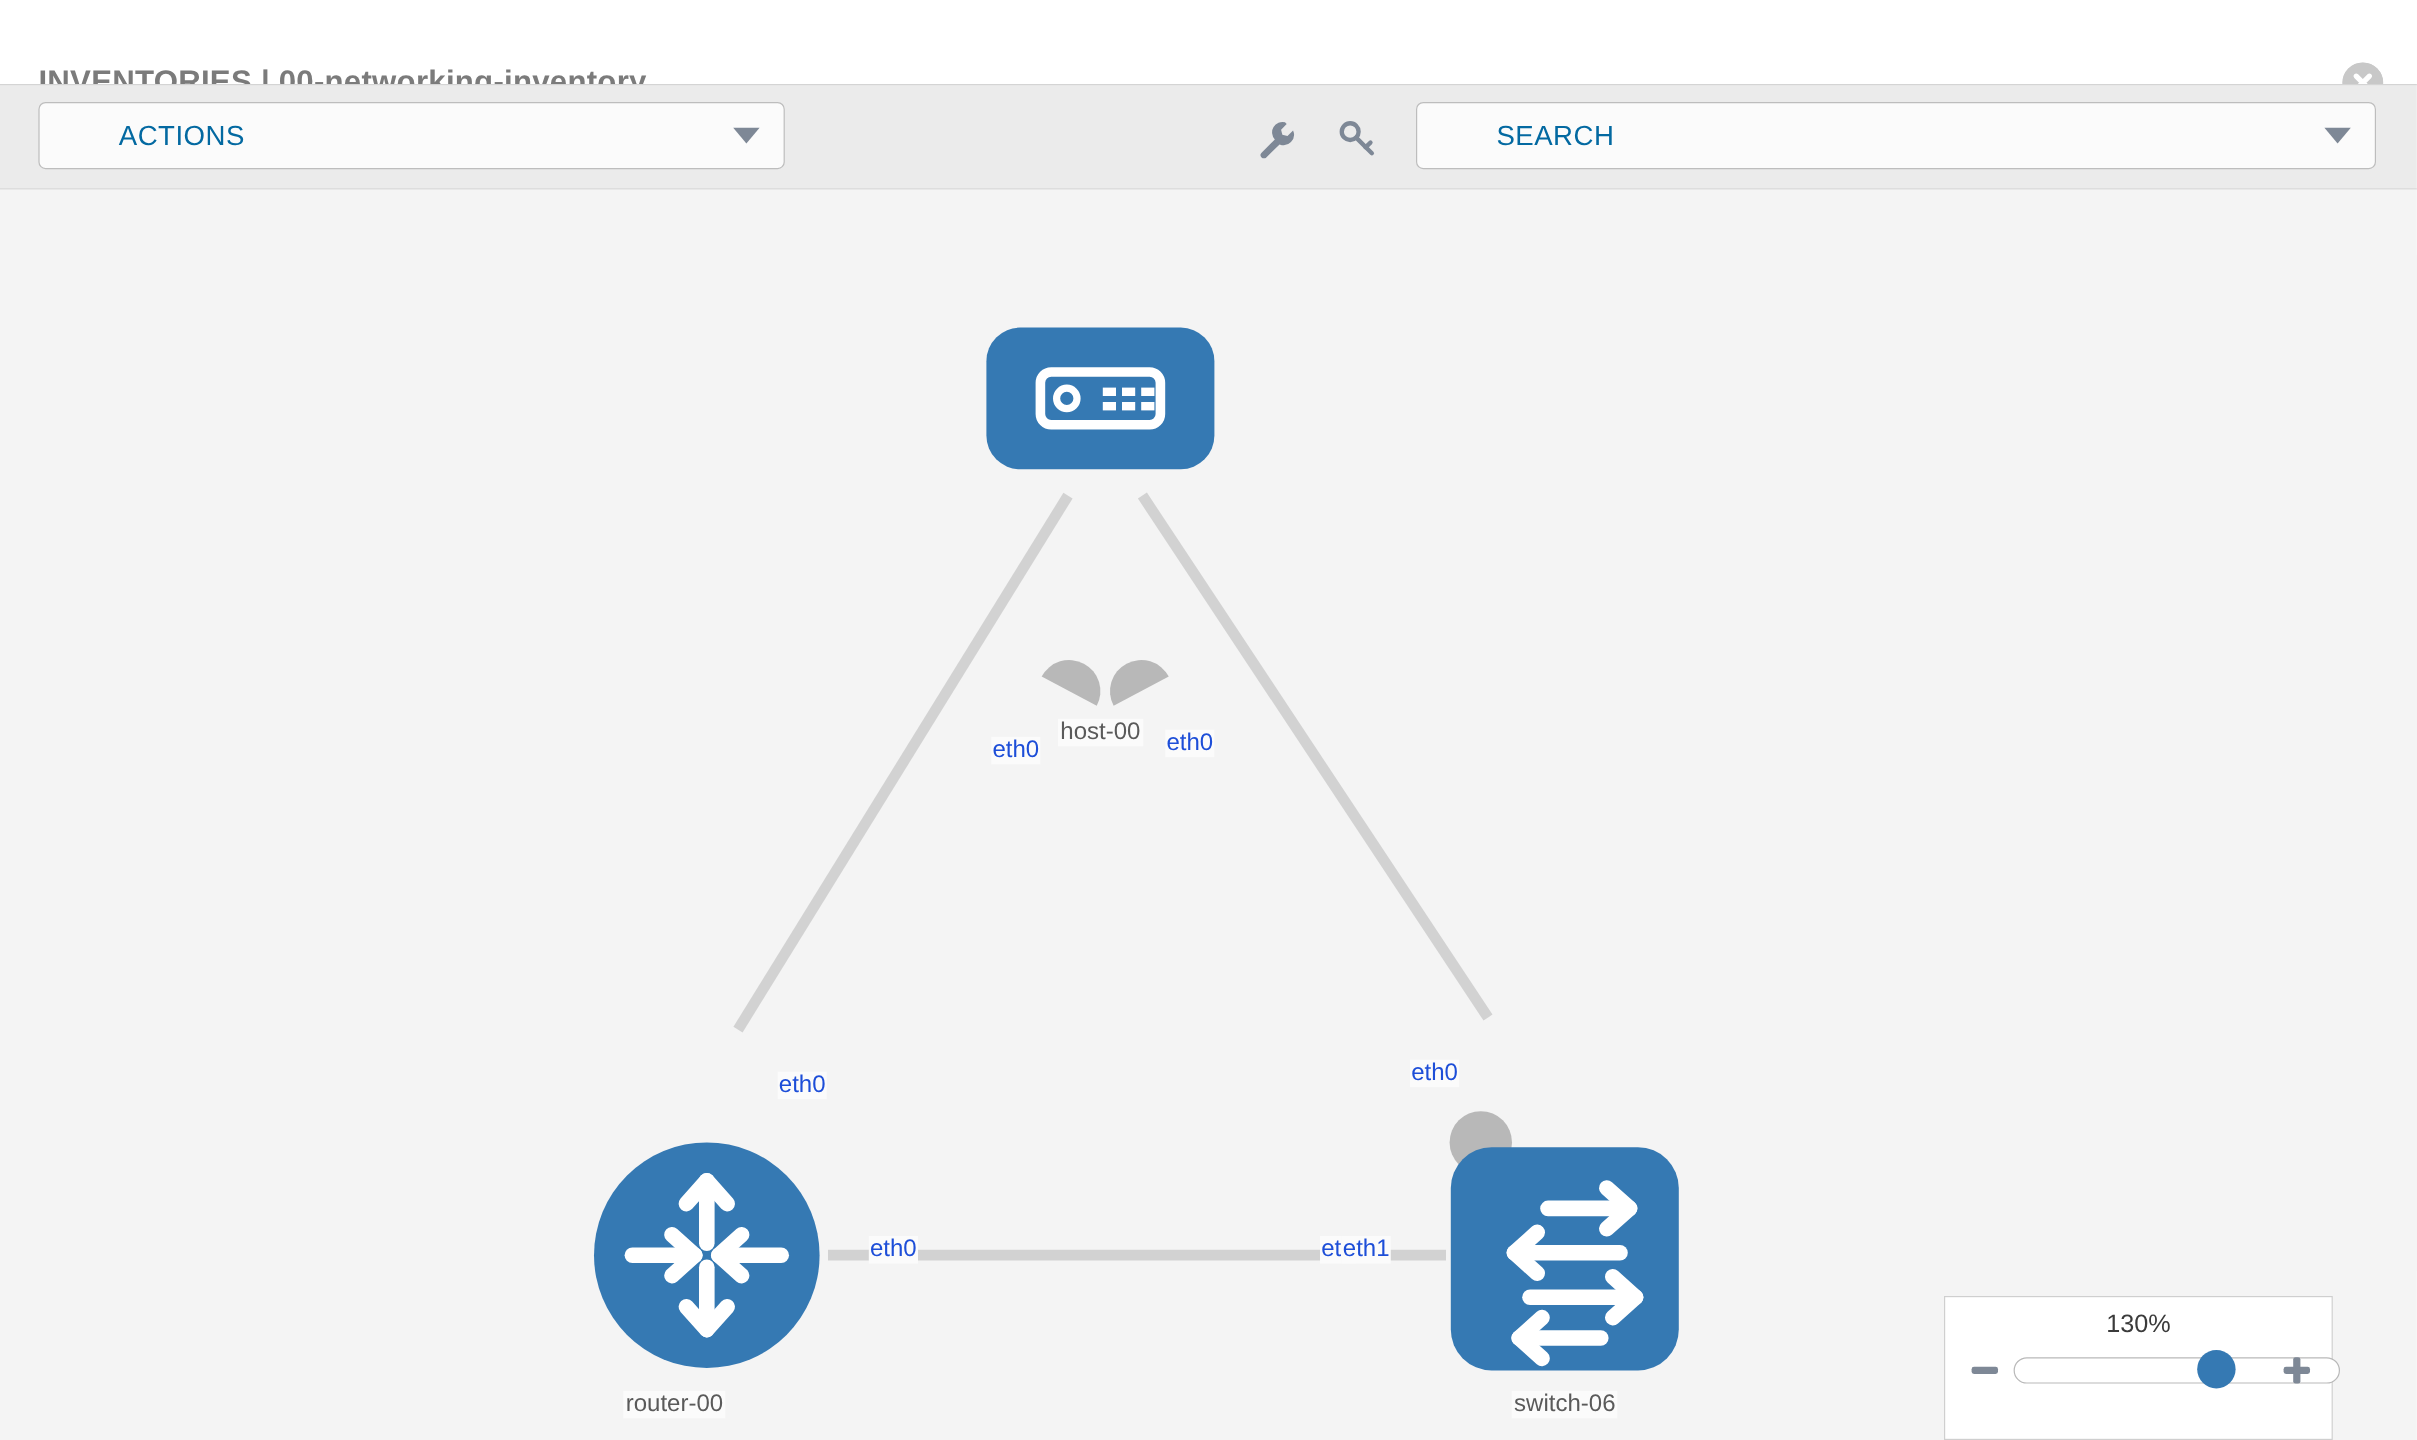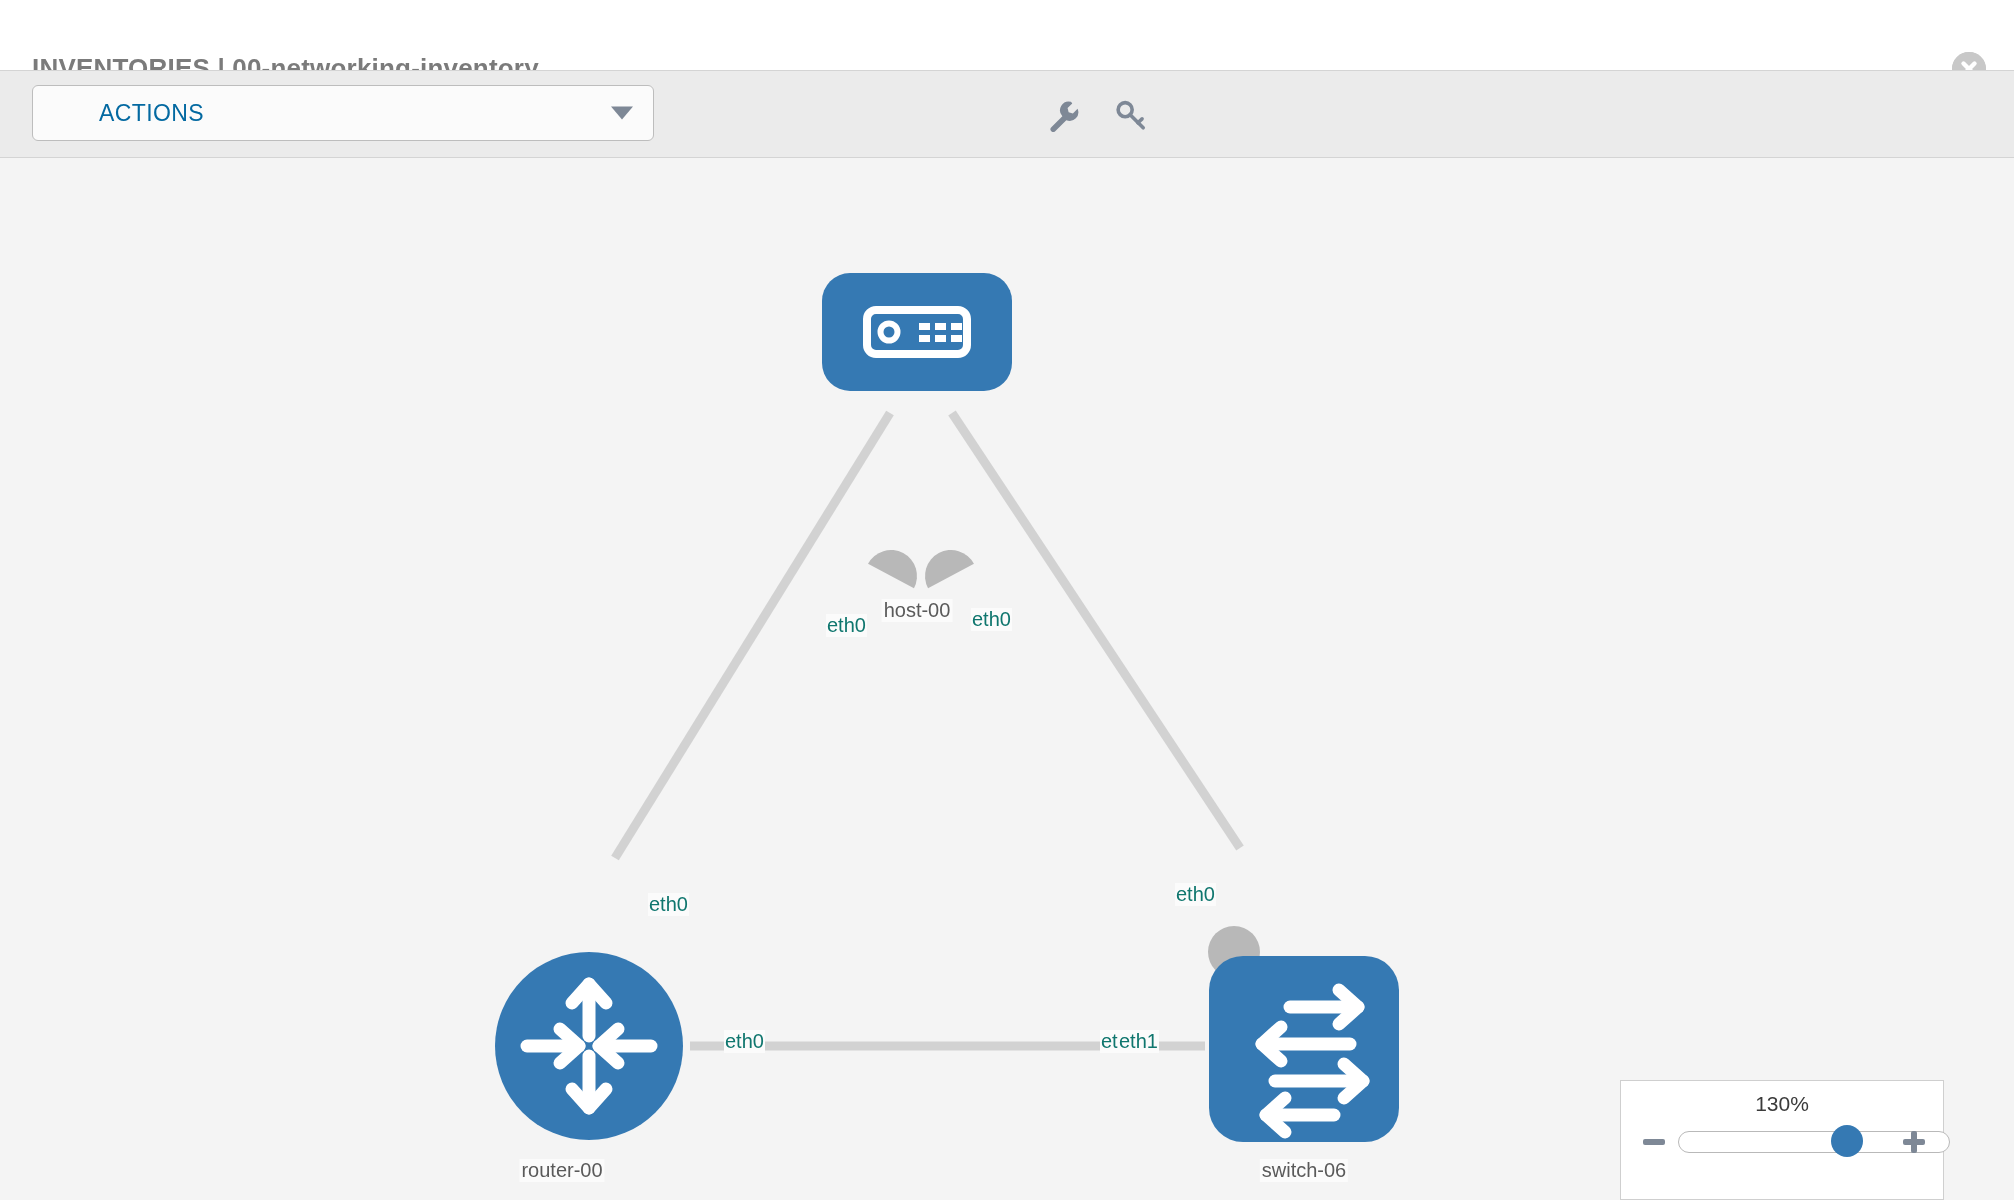--- a/index.html
+++ b/index.html
@@ -126,21 +126,21 @@
     font-size: 20px;
     color: #5a5a5a;
     background: #fbfbfb;
     white-space: nowrap;
     padding: 0 2px;
     transform: translateX(-50%);
   }
   .edge-label {
     position: absolute;
     font-size: 20px;
-    color: #0f766e;
+    color: #1d4ed8;
     background: #fbfbfb;
     white-space: nowrap;
     padding: 0 1px;
   }
 
   
   .zoom-panel {
     position: absolute;
     left: 1620px;
     top: 1080px;
@@ -216,20 +216,24 @@
   <div class="tb-icon" id="key-icon">
     <svg width="34" height="34" viewBox="0 0 32 32">
       <g fill="none" stroke="#7e8896" stroke-width="3.4" stroke-linecap="round">
         <circle cx="10.5" cy="11" r="6.6" fill="none"></circle>
         <path d="M15.2 15.7 L27.5 28.0"></path>
         <path d="M22.5 23.3 L26.4 19.6"></path>
       </g>
     </svg>
   </div>
 
+  <div class="select-box" id="search-select">
+    <span class="sel-label">SEARCH</span>
+    <span class="caret"></span>
+  </div>
 </div>
 
 <div class="canvas">
 
   <svg class="topology-svg" viewBox="0 0 2014 1042">
 
     <g>
       <line x1="890" y1="255" x2="615" y2="700" stroke="#d2d2d2" stroke-width="9"></line>
       <line x1="952" y1="255" x2="1240" y2="690" stroke="#d2d2d2" stroke-width="9"></line>
       <line x1="690" y1="888" x2="1205" y2="888" stroke="#d2d2d2" stroke-width="9"></line>

